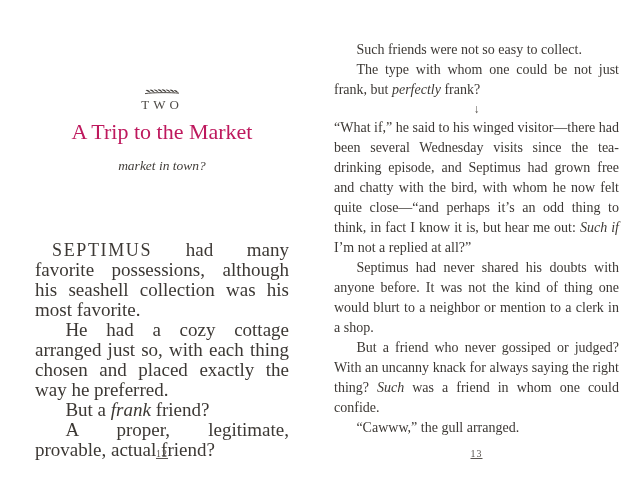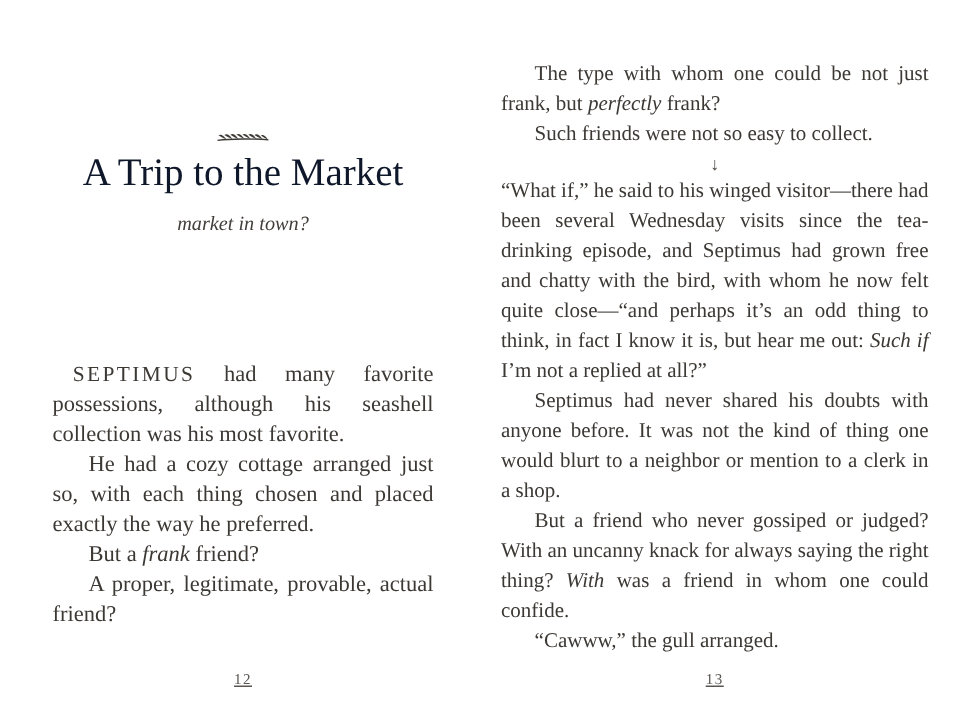--- a/index.html
+++ b/index.html
@@ -15,27 +15,27 @@
   .page-left  { left: 35px;  width: 254px; }
   .page-right { left: 334px; width: 285px; }
 
   .chapter-head { position: absolute; top: 86px; left: 0; width: 100%; text-align: center; }
   .branch-ornament { display: block; margin: 0 auto 2px auto; }
   .chapter-number {
     font-size: 13px; letter-spacing: 4px; color: #4e4a46;
     line-height: 15px;
   }
   .chapter-title {
-    font-size: 26px; font-weight: normal; color: #0f172a;
+    font-size: 22px; font-weight: normal; color: #be185d;
     margin: 7px 0 11px 0; line-height: 26px;
   }
   .epigraph { font-style: italic; font-size: 13.5px; line-height: 19px; color: #423e3a; }
 
   .body-text { position: absolute; left: 0; width: 100%; text-align: justify; }
-  .body-left  { top: 240px; font-size: 15px; line-height: 20px; }
+  .body-left  { top: 240px; font-size: 19px; line-height: 20px; }
   .body-right { top: 40px;  font-size: 14px;   line-height: 20px; }
 
   .para { margin: 0; }
   .indent    { text-indent: 1.6em; }
   .indent-sm { text-indent: 0.9em; }
   .italic { font-style: italic; }
   .caps { letter-spacing: 1.6px; font-size: 0.95em; }
 
   .section-ornament {
     text-align: center; text-indent: 0;
@@ -59,42 +59,43 @@
         <path d="M1,7.6 C10,6.4 26,6.4 35,7.2" stroke="#3f3b37" stroke-width="0.9" fill="none"></path>
         <path d="M7,7 Q4,2.6 1.6,4.2 Q4,5.8 7,7 Z" fill="#3f3b37"></path>
         <path d="M11,6.9 Q8,2.4 5.6,4  Q8,5.6 11,6.9 Z" fill="#3f3b37"></path>
         <path d="M15,6.8 Q12,2.2 9.6,3.8 Q12,5.5 15,6.8 Z" fill="#3f3b37"></path>
         <path d="M19,6.7 Q16,2.1 13.6,3.7 Q16,5.4 19,6.7 Z" fill="#3f3b37"></path>
         <path d="M23,6.7 Q20,2.1 17.6,3.7 Q20,5.4 23,6.7 Z" fill="#3f3b37"></path>
         <path d="M27,6.8 Q24,2.2 21.6,3.8 Q24,5.5 27,6.8 Z" fill="#3f3b37"></path>
         <path d="M31,6.9 Q28,2.4 25.6,4 Q28,5.6 31,6.9 Z" fill="#3f3b37"></path>
         <path d="M34.6,7.1 Q32,3 29.8,4.4 Q32,5.9 34.6,7.1 Z" fill="#3f3b37"></path>
       </svg>
+      <div class="chapter-number">TWO</div>
       <h1 class="chapter-title">A Trip to the Market</h1>
       <div class="epigraph">
         <div>market in town?</div>
       </div>
     </div>
 
     <div class="body-text body-left" id="left-body">
         <p class="para indent-sm"><span class="caps">SEPTIMUS</span><span> had many favorite possessions, although his seashell collection was his most favorite.</span></p>
         <p class="para indent"><span>He had a cozy cottage arranged just so, with each thing chosen and placed exactly the way he preferred.</span></p>
         <p class="para indent"><span>But a </span><span class="italic">frank</span><span> friend?</span></p>
         <p class="para indent"><span>A proper, legitimate, provable, actual friend?</span></p>
       </div>
 
     <div class="folio">12</div>
   </section>
 
   <section class="page page-right">
     <div class="body-text body-right" id="right-body">
+        <p class="para indent"><span>Such friends were not so easy to collect.</span></p>
         <p class="para indent"><span>The type with whom one could be not just frank, but </span><span class="italic">perfectly</span><span> frank?</span></p>
-        <p class="para indent"><span>Such friends were not so easy to collect.</span></p>
         <div class="section-ornament">↓</div>
         <p class="para"><span>“What if,” he said to his winged visitor—there had been several Wednesday visits since the tea-drinking episode, and Septimus had grown free and chatty with the bird, with whom he now felt quite close—“and perhaps it’s an odd thing to think, in fact I know it is, but hear me out: </span><span class="italic">Such if</span><span> I’m not a replied at all?”</span></p>
         <p class="para indent"><span>Septimus had never shared his doubts with anyone before. It was not the kind of thing one would blurt to a neighbor or mention to a clerk in a shop.</span></p>
-        <p class="para indent"><span>But a friend who never gossiped or judged? With an uncanny knack for always saying the right thing? </span><span class="italic">With</span><span> was a friend in whom one could confide.</span></p>
+        <p class="para indent"><span>But a friend who never gossiped or judged? With an uncanny knack for always saying the right thing? </span><span class="italic">Such</span><span> was a friend in whom one could confide.</span></p>
         <p class="para indent"><span>“Cawww,” the gull arranged.</span></p>
       </div>
     <div class="folio">13</div>
   </section>
 
 </div>
 
 </body></html>

